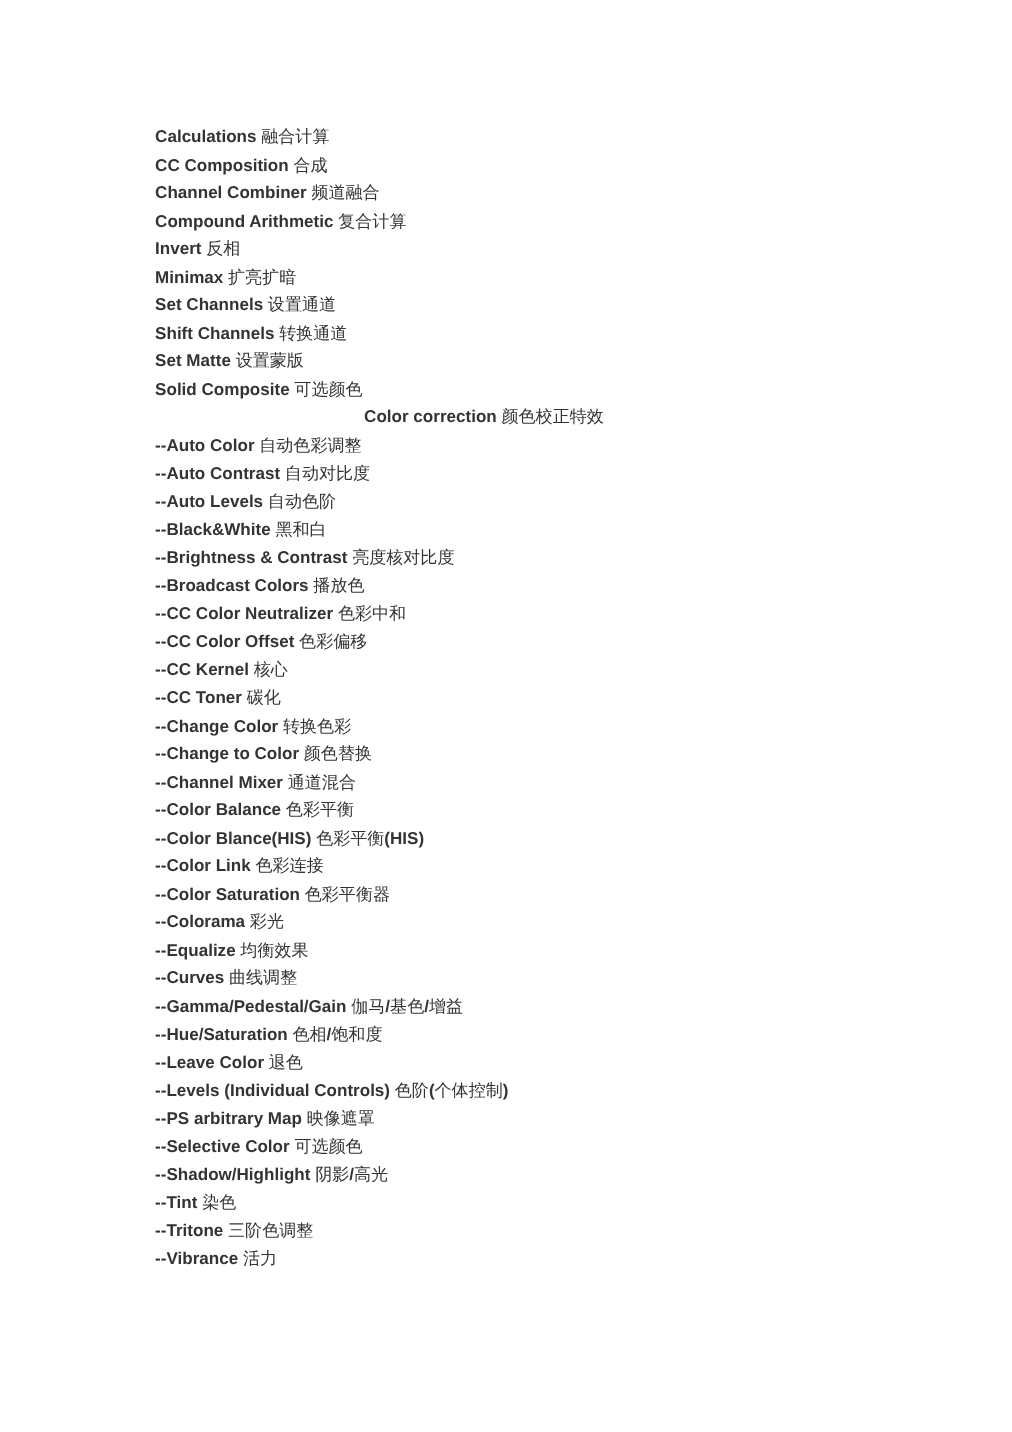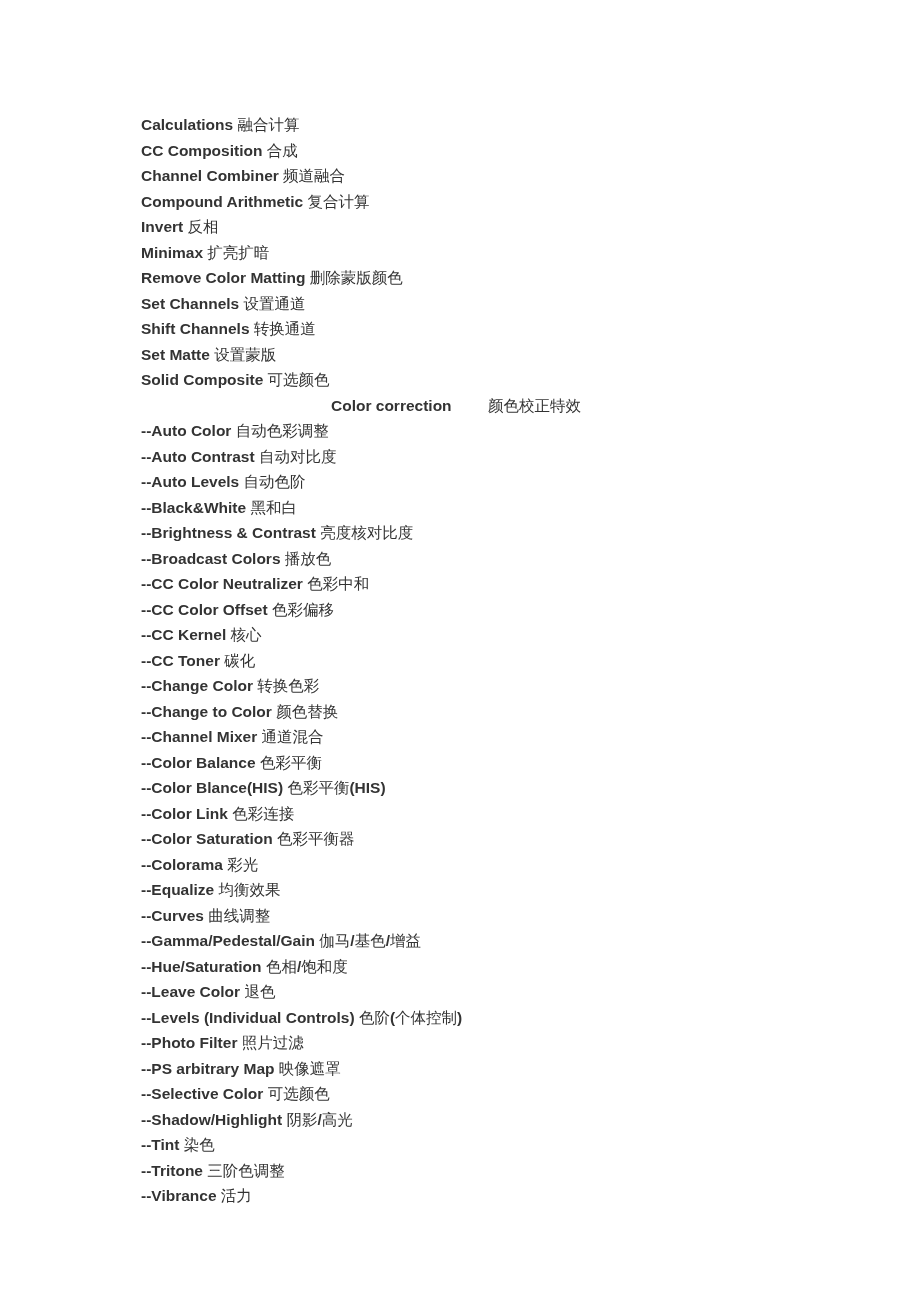--- a/index.html
+++ b/index.html
@@ -32,36 +32,34 @@
     font-size: 15.5px;
     line-height: 25.5px;
     font-weight: bold;
     color: #333333;
     padding-left: 190px;
     white-space: nowrap;
   }
   .section-header .zh-head {
     font-weight: normal;
     font-family: "Microsoft YaHei", "SimSun", Arial, sans-serif;
-    margin-left: 32px;
   }
 </style>
 </head>
 <body>
 
 <div class="page">
 
   <div id="group1">
       <div class="line"><span class="bold">Calculations</span>  <span class="zh">融合计算</span></div>
       <div class="line"><span class="bold">CC Composition</span>  <span class="zh">合成</span></div>
       <div class="line"><span class="bold">Channel Combiner</span>  <span class="zh">频道融合</span></div>
       <div class="line"><span class="bold">Compound Arithmetic</span>  <span class="zh">复合计算</span></div>
       <div class="line"><span class="bold">Invert</span>  <span class="zh">反相</span></div>
       <div class="line"><span class="bold">Minimax</span>  <span class="zh">扩亮扩暗</span></div>
-      <div class="line"><span class="bold">Remove Color Matting</span>  <span class="zh">删除蒙版颜色</span></div>
       <div class="line"><span class="bold">Set Channels</span>  <span class="zh">设置通道</span></div>
       <div class="line"><span class="bold">Shift Channels</span>  <span class="zh">转换通道</span></div>
       <div class="line"><span class="bold">Set Matte</span>  <span class="zh">设置蒙版</span></div>
       <div class="line"><span class="bold">Solid Composite</span>  <span class="zh">可选颜色</span></div>
     </div>
 
   <div class="section-header">
     <span class="bold">Color correction</span>
     <span class="zh-head">颜色校正特效</span>
   </div>
@@ -84,21 +82,20 @@
       <div class="line"><span class="bold">--Color Blance(HIS)</span>  <span class="zh">色彩平衡</span><span class="bold">(HIS)</span></div>
       <div class="line"><span class="bold">--Color Link</span>  <span class="zh">色彩连接</span></div>
       <div class="line"><span class="bold">--Color Saturation</span>  <span class="zh">色彩平衡器</span></div>
       <div class="line"><span class="bold">--Colorama</span>  <span class="zh">彩光</span></div>
       <div class="line"><span class="bold">--Equalize</span>  <span class="zh">均衡效果</span></div>
       <div class="line"><span class="bold">--Curves</span>  <span class="zh">曲线调整</span></div>
       <div class="line"><span class="bold">--Gamma/Pedestal/Gain</span>  <span class="zh">伽马</span><span class="bold">/</span><span class="zh">基色</span><span class="bold">/</span><span class="zh">增益</span></div>
       <div class="line"><span class="bold">--Hue/Saturation</span>  <span class="zh">色相</span><span class="bold">/</span><span class="zh">饱和度</span></div>
       <div class="line"><span class="bold">--Leave Color</span>  <span class="zh">退色</span></div>
       <div class="line"><span class="bold">--Levels (Individual Controls)</span>  <span class="zh">色阶</span><span class="bold">(</span><span class="zh">个体控制</span><span class="bold">)</span></div>
-      <div class="line"><span class="bold">--Photo Filter</span>  <span class="zh">照片过滤</span></div>
       <div class="line"><span class="bold">--PS arbitrary Map</span>  <span class="zh">映像遮罩</span></div>
       <div class="line"><span class="bold">--Selective Color</span>  <span class="zh">可选颜色</span></div>
       <div class="line"><span class="bold">--Shadow/Highlight</span>  <span class="zh">阴影</span><span class="bold">/</span><span class="zh">高光</span></div>
       <div class="line"><span class="bold">--Tint</span>  <span class="zh">染色</span></div>
       <div class="line"><span class="bold">--Tritone</span>  <span class="zh">三阶色调整</span></div>
       <div class="line"><span class="bold">--Vibrance</span>  <span class="zh">活力</span></div>
     </div>
 
 </div>
 

